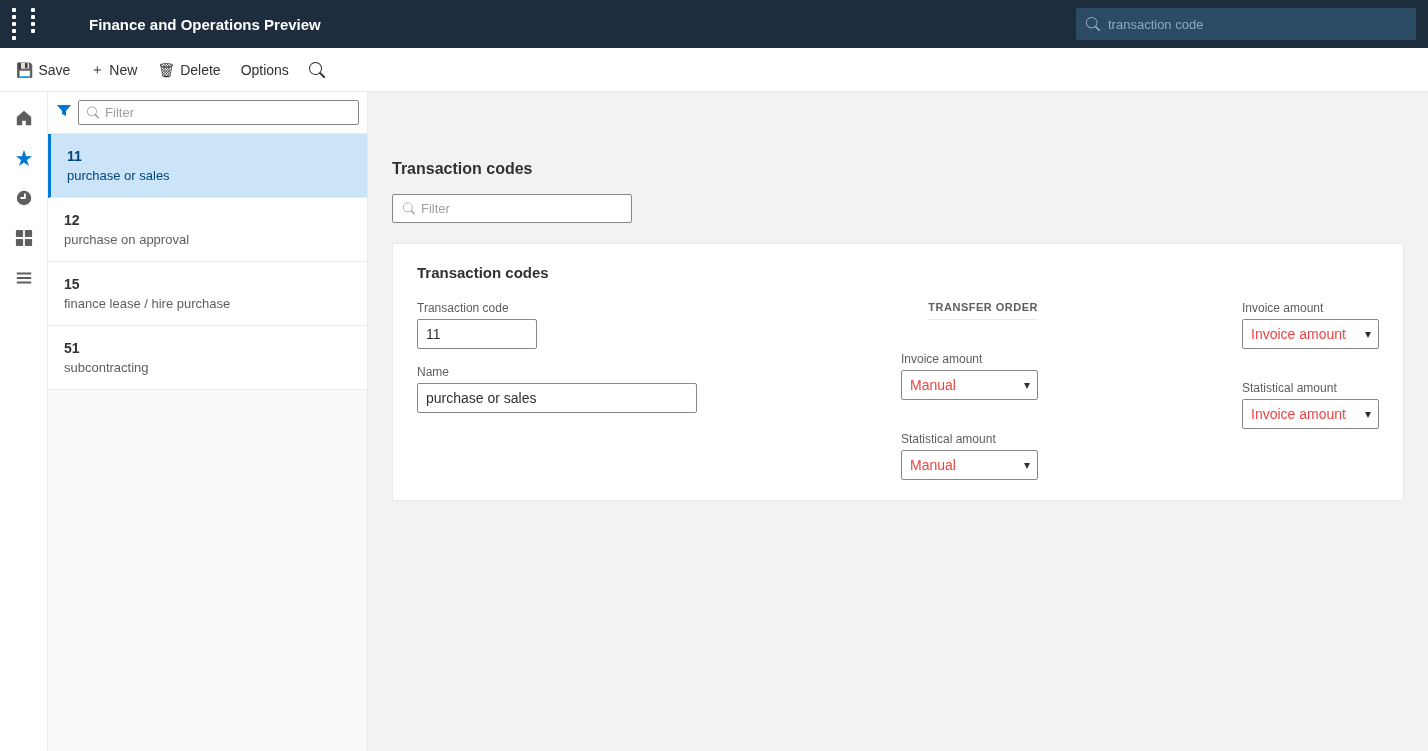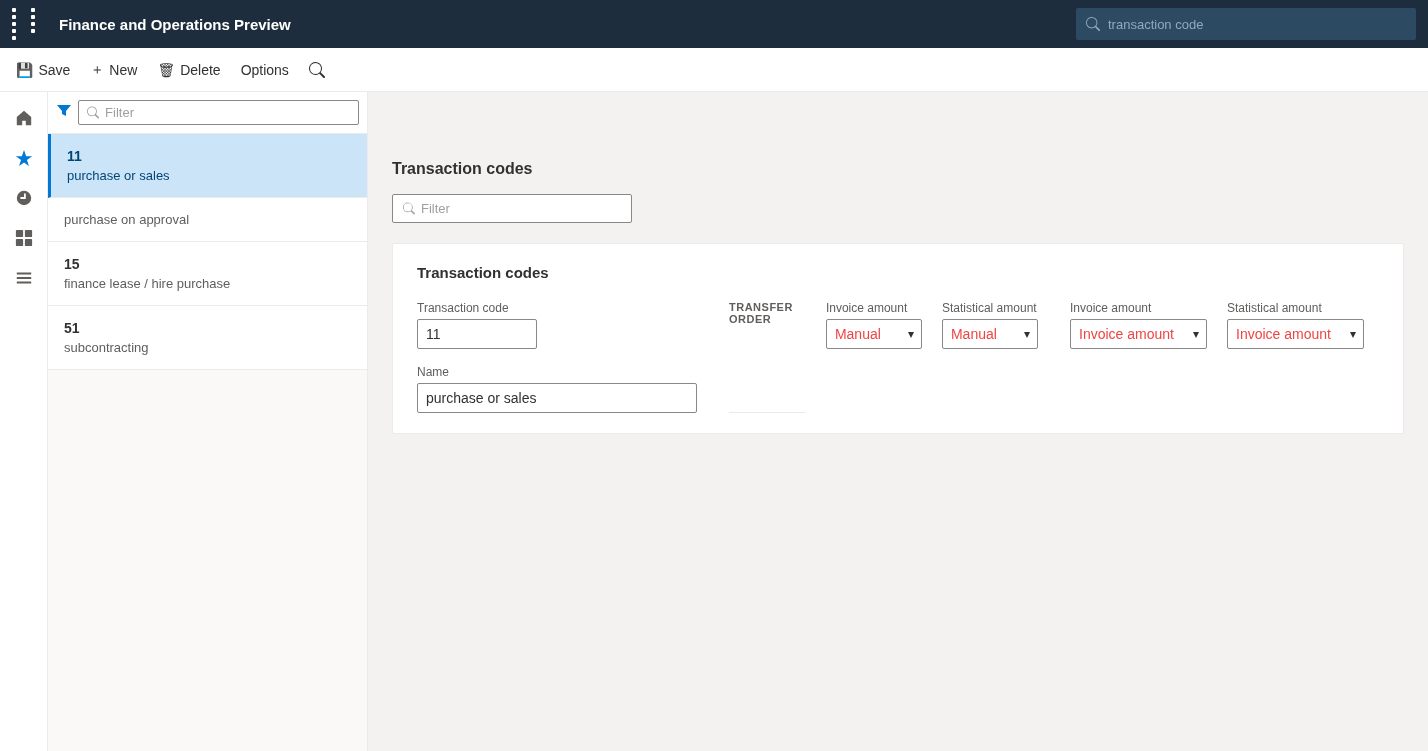--- a/index.html
+++ b/index.html
@@ -24,20 +24,21 @@
       width: 4px;
       height: 4px;
       background: white;
       border-radius: 1px;
     }
     .top-bar-title {
       color: white;
       font-size: 15px;
       font-weight: 600;
       flex: 1;
+      margin-left: 30px;
     }
     .top-bar-search {
       display: flex;
       align-items: center;
       background: #2d4a63;
       border-radius: 2px;
       padding: 0 10px;
       height: 32px;
       width: 340px;
       gap: 8px;
@@ -224,22 +225,23 @@
       grid-template-columns: 280px 1fr 1fr;
       gap: 24px 32px;
     }
     .form-left {
       display: flex;
       flex-direction: column;
       gap: 16px;
     }
     .form-section {
       display: flex;
-      flex-direction: row;
-      gap: 20px;
+      flex-direction: column;
+      gap: 32px;
+      align-items: flex-end;
     }
     .form-section-title {
       font-size: 11px;
       font-weight: 700;
       text-transform: uppercase;
       letter-spacing: 0.5px;
       color: #605e5c;
       padding-bottom: 6px;
       border-bottom: 1px solid #edebe9;
     }
@@ -385,20 +387,21 @@
         </svg>
         <input type="text" placeholder="Filter" style="">
       </div>
     </div>
     <div class="list-scroll">
       <div class="list-item selected">
         <div class="list-item-code">11</div>
         <div class="list-item-name">purchase or sales</div>
       </div>
       <div class="list-item">
+        <div class="list-item-code">12</div>
         <div class="list-item-name">purchase on approval</div>
       </div>
       <div class="list-item">
         <div class="list-item-code">15</div>
         <div class="list-item-name">finance lease / hire purchase</div>
       </div>
       <div class="list-item">
         <div class="list-item-code">51</div>
         <div class="list-item-name">subcontracting</div>
       </div>

